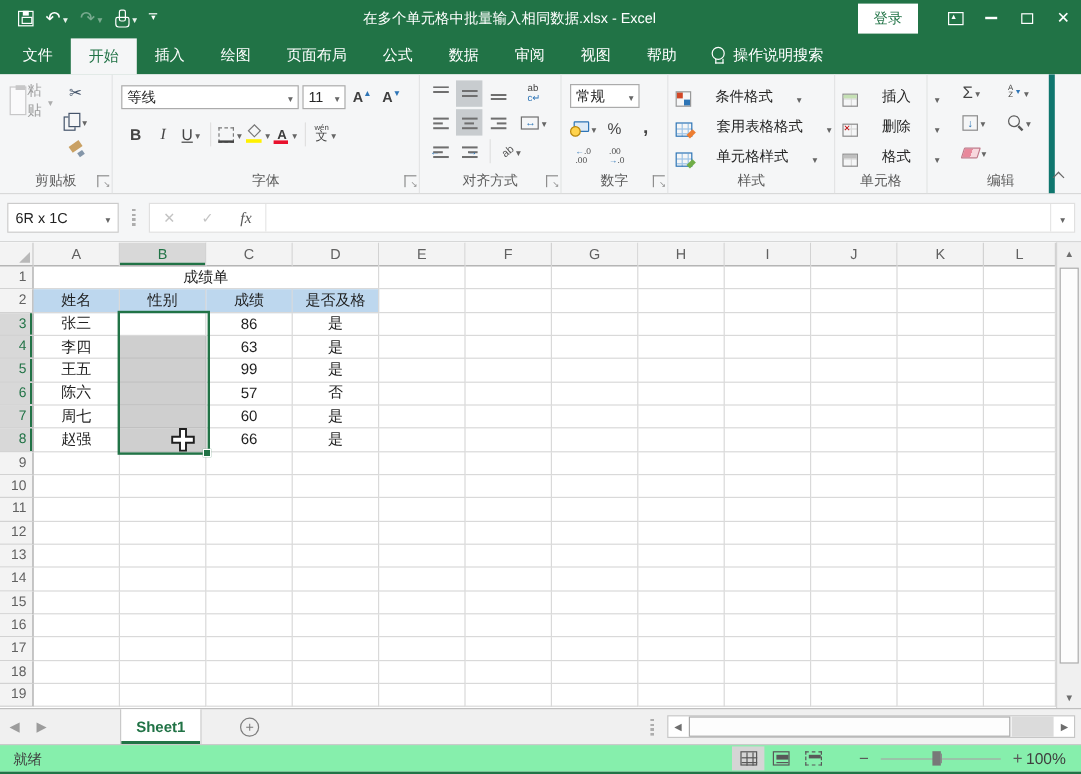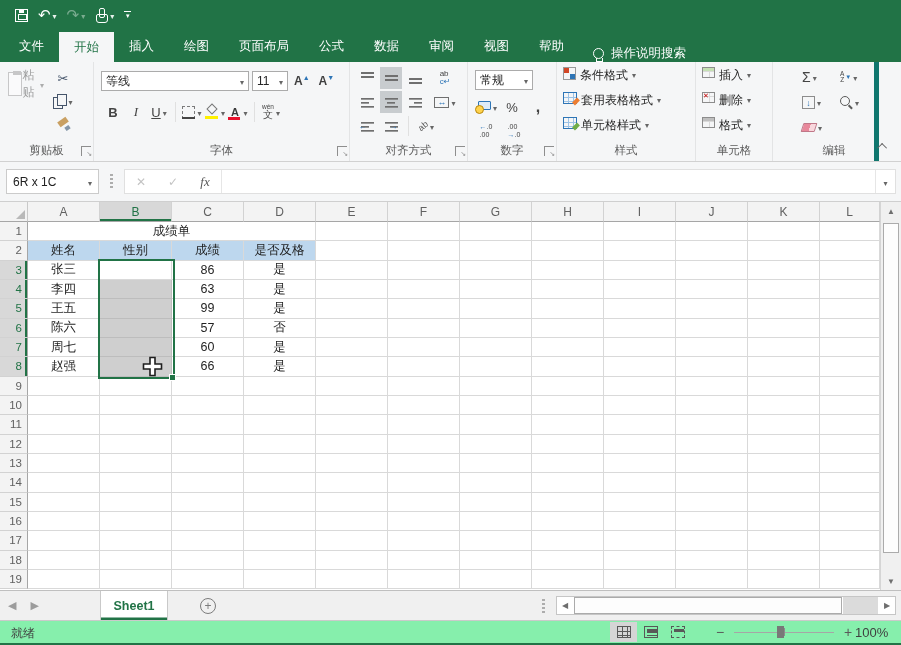--- a/index.html
+++ b/index.html
@@ -38,21 +38,21 @@
   .ic-ribopts::after{content:"▴";color:#fff;font-size:7px;position:absolute;left:2.5px;top:0px;line-height:1}
   .ic-min{width:10px;height:1.5px;background:#fff}
   .ic-max{width:10px;height:9px;border:1.2px solid #fff}
   .ic-close::after{content:"✕";color:#fff;font-size:13px}
 
   
   #tabrow{position:absolute;left:0;top:30px;width:901px;height:32px;background:var(--green);display:flex;align-items:stretch}
   #tabstrip{display:flex;align-items:stretch;padding-left:4px}
   .rtab{display:flex;align-items:center;padding:0 15px;color:#fff;font-size:12.5px;cursor:default;white-space:nowrap}
   .rtab.active{background:var(--ribbon);color:var(--green);margin-top:2px;padding-top:0}
-  #tellme{display:flex;align-items:flex-end;gap:7px;color:#fff;font-size:12.5px;margin-left:14px}
+  #tellme{display:flex;align-items:center;gap:7px;color:#fff;font-size:12.5px;margin-left:14px}
   .ic-bulb{width:11px;height:14px;position:relative}
   .ic-bulb::before{content:"";position:absolute;left:0;top:0;width:9px;height:9px;border:1.3px solid #fff;border-radius:50%}
   .ic-bulb::after{content:"";position:absolute;left:3px;bottom:0;width:5px;height:3px;border:1px solid #fff;border-top:none}
   #share{position:absolute;right:14px;top:30px;height:32px;display:flex;align-items:center;gap:6px;color:#fff;font-size:12.5px}
   .ic-person{width:13px;height:14px;position:relative}
   .ic-person::before{content:"";position:absolute;left:3px;top:0;width:6px;height:6px;border:1.3px solid #fff;border-radius:50%}
   .ic-person::after{content:"";position:absolute;left:0;bottom:0;width:12px;height:6px;border:1.3px solid #fff;border-bottom:none;border-radius:6px 6px 0 0}
 
   
   #ribbon{position:absolute;left:0;top:62px;width:901px;height:100px;background:var(--ribbon);border-bottom:1px solid var(--line)}
@@ -128,21 +128,21 @@
   .num-r3{position:absolute;left:7px;top:58px;display:flex;align-items:center;gap:6px}
   .ic-money{width:16px;height:13px;position:relative}
   .ic-money::before{content:"";position:absolute;right:0;top:0;width:11px;height:7px;border:1.2px solid var(--iblue);background:#DEEBF7;border-radius:1px}
   .ic-money::after{content:"";position:absolute;left:0;bottom:0;width:7px;height:7px;border:1.2px solid #B8860B;background:#FFD34D;border-radius:50%}
   .ic-percent::after{content:"%";font-size:13px;color:#444}
   .ic-comma::after{content:",";font-size:16px;font-weight:700;color:#444}
   .decic{display:flex;flex-direction:column;line-height:1.15;font-size:7px;color:#444;align-items:flex-start}
   .decic b{color:var(--iblue);font-weight:400}
 
   
-  .rowbtn{position:absolute;left:6px;display:flex;align-items:flex-start;gap:4px;height:22px;font-size:12px;color:#262626;white-space:nowrap}
+  .rowbtn{position:absolute;left:6px;display:flex;align-items:flex-end;gap:20px;height:22px;font-size:12px;color:#262626;white-space:nowrap}
   .ic-condfmt{width:13px;height:13px;border:1px solid #999;background-image:linear-gradient(#D24726,#D24726),linear-gradient(var(--iblue),var(--iblue));background-repeat:no-repeat;background-size:5px 5px;background-position:0 0,6px 6px}
   .tblic{width:14px;height:12px;border:1px solid var(--iblue);position:relative;background:
     linear-gradient(#9DC3E6,#9DC3E6) 0 3.5px/14px 1px no-repeat,
     linear-gradient(#9DC3E6,#9DC3E6) 0 7.5px/14px 1px no-repeat,
     linear-gradient(#9DC3E6,#9DC3E6) 4px 0/1px 12px no-repeat,
     linear-gradient(#9DC3E6,#9DC3E6) 9px 0/1px 12px no-repeat}
   .tblic::after{content:"";position:absolute;right:-2px;bottom:-2px;width:4px;height:7px;background:#ED7D31;transform:rotate(45deg)}
   .tblic.brush::after{background:#70AD47}
   .cellic{width:13px;height:11px;border:1px solid #8C8C8C;position:relative;background:
     linear-gradient(#D9D9D9,#D9D9D9) 0 3px/13px 1px no-repeat,
@@ -247,20 +247,36 @@
       <span class="qbtn">
           <span class="ic-redo"></span>
           <span class="car dim"></span>
         </span>
       <span class="qbtn">
           <span class="ic-touch"></span>
           <span class="car w"></span>
         </span>
       <span class="qbtn">
           <span class="ic-qat-more"></span>
+        </span>
+    </div>
+    <div id="title-text">在多个单元格中批量输入相同数据.xlsx - Excel</div>
+    <div class="tb-right">
+      <span id="signin">登录</span>
+      <span class="winbtn">
+          <span class="ic-ribopts"></span>
+        </span>
+      <span class="winbtn">
+          <span class="ic-min"></span>
+        </span>
+      <span class="winbtn">
+          <span class="ic-max"></span>
+        </span>
+      <span class="winbtn">
+          <span class="ic-close"></span>
         </span>
     </div>
   </div>
 
   <div id="tabrow">
     <div id="tabstrip">
         <span class="rtab">文件</span>
         <span class="rtab active">开始</span>
         <span class="rtab">插入</span>
         <span class="rtab">绘图</span>

